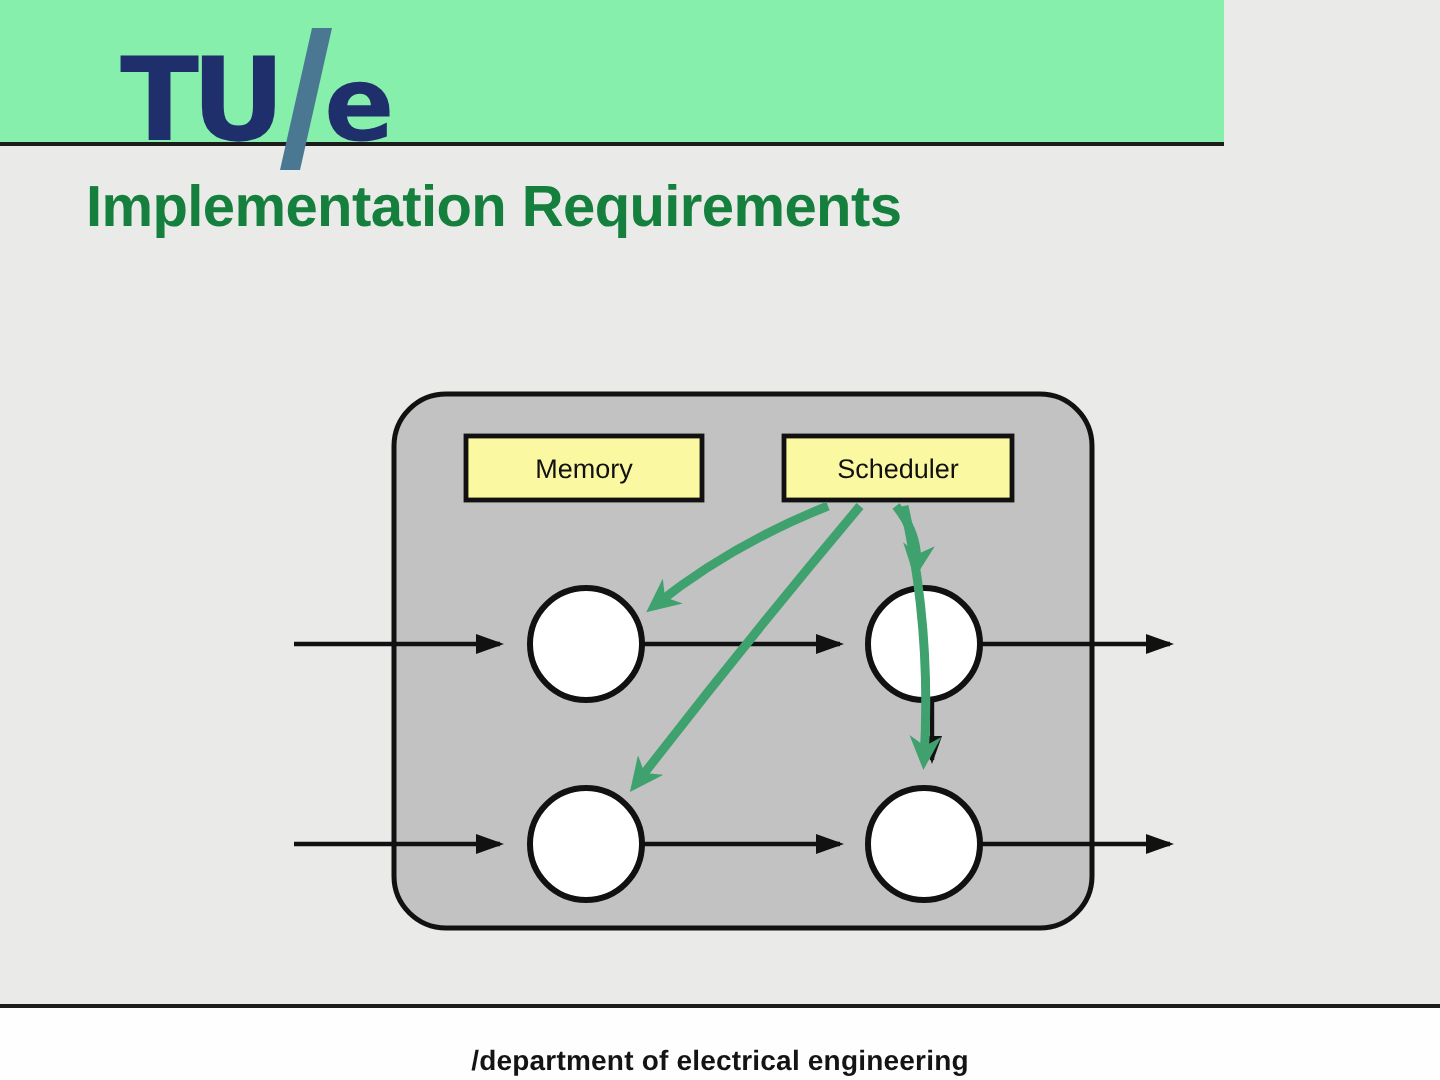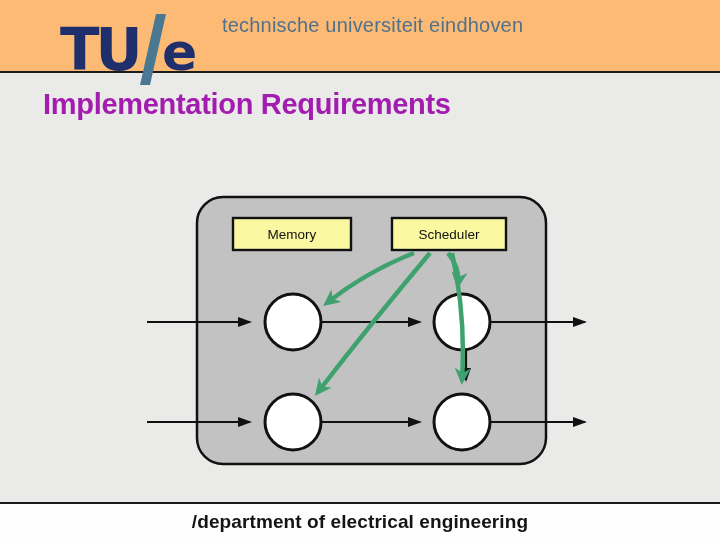--- a/index.html
+++ b/index.html
@@ -3,52 +3,52 @@
 <meta charset="utf-8">
 <style>
   html,body{margin:0;padding:0;background:#555;}
   .slide{
     position:relative;width:720px;height:540px;overflow:hidden;
     background:#EAEAE8;
     font-family:"Liberation Sans", sans-serif;
   }
   
   .header{
-    position:absolute;top:0;left:0;width:720px;height:71px;
-    background:#fdba74;border-bottom:2px solid #1c1c1c;z-index:2;
+    position:absolute;top:0;left:0;width:612px;height:71px;
+    background:#86efac;border-bottom:2px solid #1c1c1c;z-index:2;
   }
   .logo-svg{position:absolute;left:56px;top:10px;z-index:3;overflow:visible;}
   .logo-tu,.logo-e{font-family:"DejaVu Sans","Liberation Sans",sans-serif;font-weight:bold;fill:#1F2F6B;}
   .logo-tu{font-size:58px;letter-spacing:-4px;}
   .logo-e{font-size:52px;}
   .university{
     position:absolute;left:222px;top:14px;
     font-size:20px;color:#51718A;letter-spacing:0.2px;z-index:3;
   }
   
   .title{
     position:absolute;left:43px;top:88px;margin:0;
-    font-size:29px;font-weight:bold;color:#a21caf;letter-spacing:-0.3px;z-index:2;
+    font-size:29px;font-weight:bold;color:#15803d;letter-spacing:-0.3px;z-index:2;
   }
   .subtitle{
     position:absolute;left:43px;top:144px;margin:0;
     font-size:17.5px;font-weight:bold;color:#3D3D9C;z-index:2;
   }
   
   .diagram-layer{position:absolute;left:0;top:0;width:720px;height:540px;z-index:1;}
   .node-label{font-family:"Liberation Sans",sans-serif;font-size:13.5px;fill:#111;text-anchor:middle;}
   
   .footer{
     position:absolute;left:0;bottom:0;width:720px;height:36px;
     background:#FEFEFE;border-top:2px solid #1c1c1c;z-index:2;
     text-align:center;
   }
   .footer-text{
-    display:inline-block;margin-top:7px;
-    font-size:19px;font-weight:bold;color:#141414;letter-spacing:0.1px;
+    display:inline-block;margin-top:18px;
+    font-size:14px;font-weight:bold;color:#141414;letter-spacing:0.1px;
   }
 </style>
 </head>
 <body>
 
 <div class="slide">
 
   <svg class="diagram-layer" viewBox="0 0 720 540" aria-hidden="true">
     <defs>
       <marker id="arrB" markerUnits="userSpaceOnUse" markerWidth="14" markerHeight="10" refX="12" refY="5" orient="auto">
@@ -87,21 +87,20 @@
     <path d="M448,253 Q460,268 458,284" fill="none" stroke="#3FA26E" stroke-width="4.5" marker-end="url(#arrG)"></path>
     <path d="M452,253 Q466,315 462,380" fill="none" stroke="#3FA26E" stroke-width="4.5" marker-end="url(#arrG)"></path>
   </svg>
 
   <div class="header">
     <svg class="logo-svg" width="150" height="80" viewBox="0 0 150 80">
       <text class="logo-tu" x="4" y="60">TU</text>
       <polygon points="100,4 110,4 94,75 84,75" fill="#4A7892"></polygon>
       <text class="logo-e" x="106" y="60">e</text>
     </svg>
-    <div class="university">technische universiteit eindhoven</div>
   </div>
 
   <h1 class="title">Implementation Requirements</h1>
 
   <div class="footer">
     <span class="footer-text">/department of electrical engineering</span>
   </div>
 
 </div>
 

